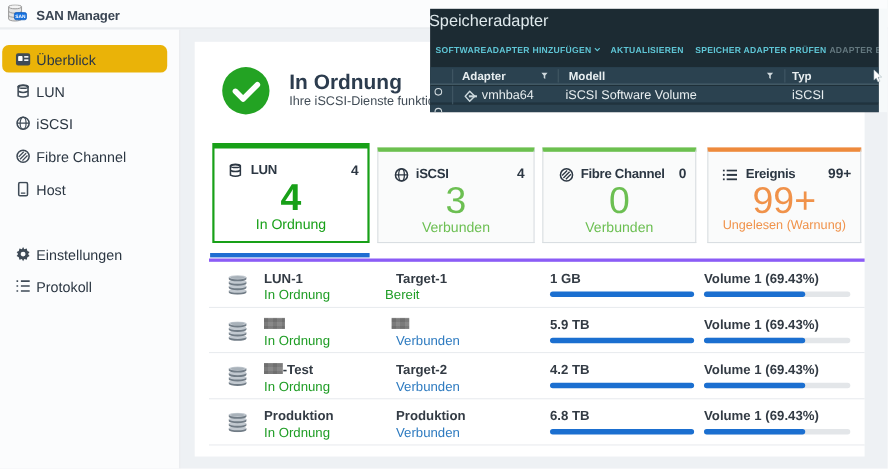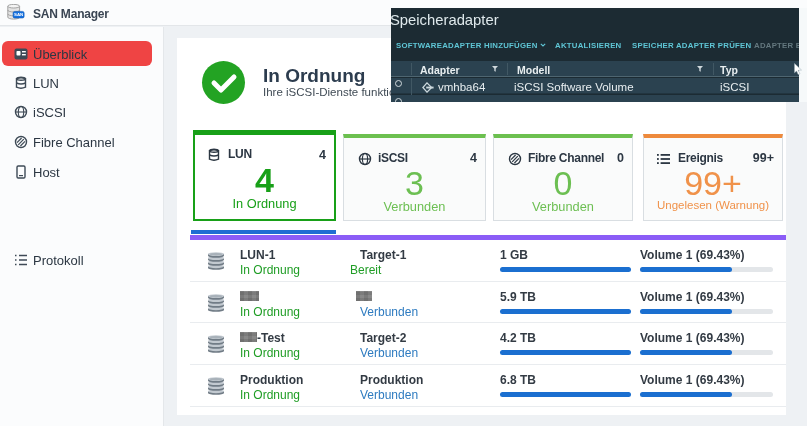--- a/index.html
+++ b/index.html
@@ -7,21 +7,21 @@
   body { font-family:"Liberation Sans", sans-serif; background:#eef1f4; position:relative; }
   .abs { position:absolute; }
 
   
   #hdr { left:0; top:0; width:807px; height:26px; background:#fbfcfd; border-bottom:1px solid #e3e6e9; }
   #hdr .title { position:absolute; left:33px; top:7px; font-size:12px; font-weight:bold; color:#3a4553; letter-spacing:-0.2px; }
 
   
   #side { left:0; top:27px; width:164px; height:399px; background:#fbfcfd; border-right:1px solid #e4e7ea; }
   .mitem { position:absolute; left:2px; width:150px; height:25px; border-radius:6px; }
-  .mitem.sel { background:#ef4444;text-align:center; }
+  .mitem.sel { background:#eab308;text-align:center; }
   .mitem .lbl { position:absolute; left:31px; top:6px; font-size:13px; color:#2c3743; }
   .mitem svg { position:absolute; left:12px; top:6px; }
 
   
   #panel { left:177px; top:38px; width:609px; height:377px; background:#ffffff; }
 
   
   #heroCircle { left:202px; top:61px; width:43px; height:43px; border-radius:50%; background:#23a323; }
   #heroTitle { left:263px; top:65px; font-size:19px; font-weight:bold; color:#2c3c4e; }
   #heroSub { left:263px; top:86px; font-size:11.5px; color:#404b55; }
@@ -34,21 +34,21 @@
   .card .cnt { position:absolute; right:8px; top:13px; font-size:12.5px; font-weight:bold; color:#2c3743; }
   .card .big { position:absolute; left:0; right:0; top:25.5px; text-align:center; font-size:34px; }
   .card .sub { position:absolute; left:0; right:0; top:61px; text-align:center; font-size:12.8px; }
   .green-d { color:#18a018; }
   .green-l { color:#6cbf52; }
   .orange  { color:#f0924a; }
   .blue    { color:#2e7bc0; }
 
   
   #tabline { left:191px; top:230px; width:145px; height:4px; background:#1f6dd2; }
-  #tbl { left:190px; top:235px; width:596px; border-top:5px solid #8b5cf6; }
+  #tbl { left:190px; top:235px; width:596px; border-top:3px solid #8b5cf6; }
   .trow { position:absolute; left:0; width:596px; height:41.7px; border-bottom:1px solid #e9ecef; }
   .trow .nm  { position:absolute; font-size:12px; font-weight:bold; color:#333b44; top:8px; }
   .trow .st  { position:absolute; font-size:12px; top:23px; }
   .grn { color:#1f9d25; }
   .bar { position:absolute; top:27px; height:5px; border-radius:3px; background:#1b6fd0; }
   .track { position:absolute; top:27px; height:5px; border-radius:3px; background:#e3e6e9; }
   .blur1 { position:absolute; top:9px; height:10px; background:#c6c6c6;
            background-image:repeating-linear-gradient(90deg,#bdbdbd 0 4px,#d2d2d2 4px 8px),repeating-linear-gradient(0deg,#c2c2c2 0 3px,#d6d6d6 3px 6px);
            background-blend-mode:multiply; }
 
@@ -116,20 +116,27 @@
       </svg>
     <div class="lbl">Fibre Channel</div>
   </div>
   <div class="mitem" style="top:132px">
     <svg width="14" height="14" viewBox="0 0 14 14">
         <rect x="3" y="1" width="8" height="12" rx="1.2" fill="none" stroke="#3e4a56" stroke-width="1.4"></rect>
         <line x1="5" y1="10.6" x2="9" y2="10.6" stroke="#3e4a56" stroke-width="1.2"></line>
       </svg>
     <div class="lbl">Host</div>
   </div>
+  <div class="mitem" style="top:191px">
+    <svg width="14" height="14" viewBox="0 0 14 14">
+        <path d="M7 0.5 l1.1 2 2.2-.6.6 2.2 2 1.1-1.4 1.8 1.4 1.8-2 1.1-.6 2.2-2.2-.6-1.1 2-1.1-2-2.2.6-.6-2.2-2-1.1L2.5 7 1.1 5.2l2-1.1.6-2.2 2.2.6z" fill="#3e4a56"></path>
+        <circle cx="7" cy="7" r="2.2" fill="#fbfcfd"></circle>
+      </svg>
+    <div class="lbl">Einstellungen</div>
+  </div>
   <div class="mitem" style="top:220px">
     <svg width="14" height="14" viewBox="0 0 14 14">
         <g stroke="#3e4a56" stroke-width="1.5">
           <line x1="1" y1="2.5" x2="2.5" y2="2.5"></line>
           <line x1="5" y1="2.5" x2="13" y2="2.5"></line>
           <line x1="1" y1="7" x2="2.5" y2="7"></line>
           <line x1="5" y1="7" x2="13" y2="7"></line>
           <line x1="1" y1="11.5" x2="2.5" y2="11.5"></line>
           <line x1="5" y1="11.5" x2="13" y2="11.5"></line>
         </g>

